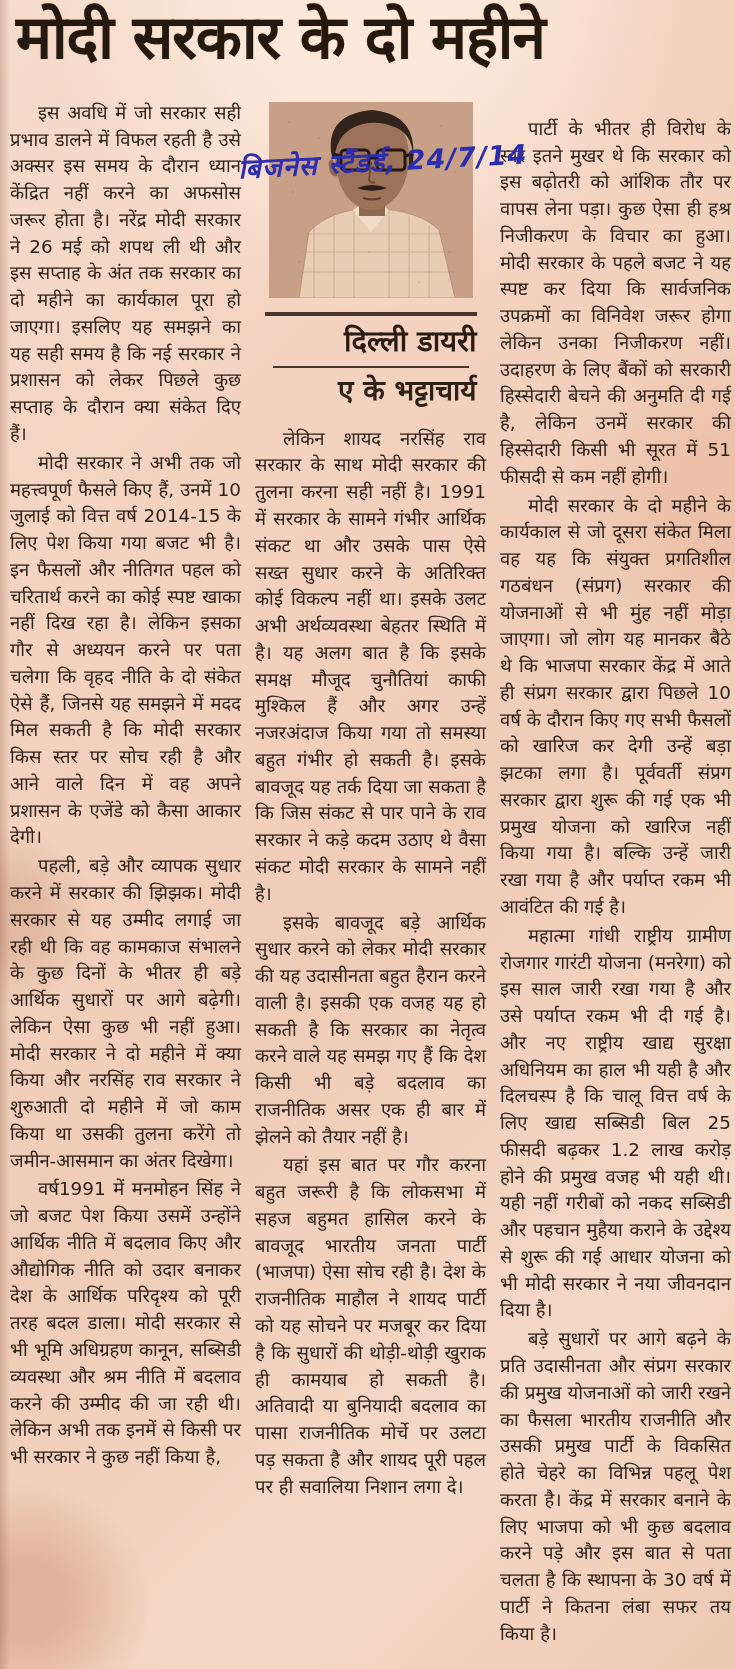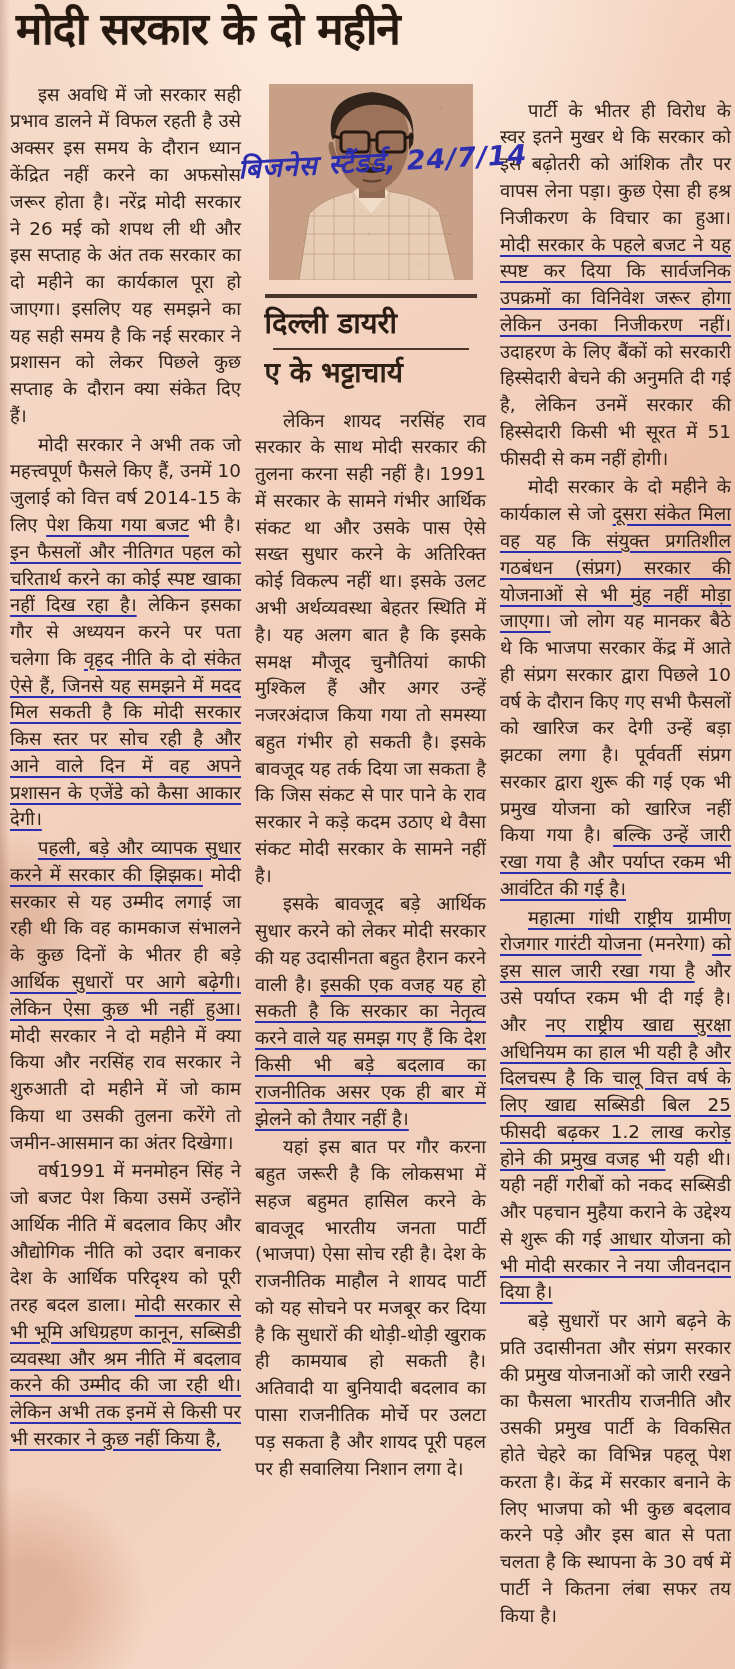--- a/index.html
+++ b/index.html
@@ -12,21 +12,21 @@
     background:
       radial-gradient(circle at 4% 96%, rgba(196,120,90,.35) 0 40px, rgba(196,120,90,0) 120px),
       radial-gradient(circle at 1% 55%, rgba(190,130,100,.30) 0 30px, rgba(190,130,100,0) 90px),
       radial-gradient(circle at 99% 30%, rgba(230,170,140,.35) 0 60px, rgba(230,170,140,0) 160px),
       radial-gradient(circle at 50% 0%, rgba(255,236,222,.8) 0 120px, rgba(255,236,222,0) 320px),
       linear-gradient(135deg,#f6dccb 0%,#f3d2bf 30%,#efccb8 55%,#f4d8c6 80%,#eec9b4 100%);
   }
   .headline{
     padding:4px 10px 0 16px;
     font-weight:bold;
-    font-size:44px;
+    font-size:60px;
     line-height:1.13;
     letter-spacing:-1px;
     color:#25190f;
     text-shadow:0 0 1px rgba(40,20,10,.4);
   }
   .annotation{
     position:absolute;top:142px;left:238px;
     font-size:27px;font-style:italic;font-weight:bold;
     transform:rotate(-3deg);
     letter-spacing:1px;
@@ -41,29 +41,28 @@
     width:231px;flex:0 0 231px;
     font-size:18.4px;line-height:1.455;
     text-align:justify;
     color:#2f221a;
   }
   .col-right{padding-top:16px;}
   .para{margin:0 0 2px 0;}
   .para.ind{text-indent:28px;}
   .lead{font-weight:bold;}
   .u{
-    text-decoration:underline;
     text-decoration-thickness:2px;
     text-underline-offset:4px;
   }
   .photo-box{
     width:204px;margin:2px auto 0 auto;
   }
   .photo-frame{display:block;}
-  .kicker-block{width:212px;margin:14px auto;text-align:left;}
+  .kicker-block{width:212px;margin:14px auto;text-align:right;}
   .rule-thick{border:none;border-top:4px solid #4a362a;margin:2px 0 4px 0;}
   .rule-thin{border:none;border-top:2px solid #4a362a;margin:4px 8px 3px 8px;}
   .kicker{font-size:29px;font-weight:bold;color:#2a1c12;margin:0;}
   .byline{font-size:28px;font-weight:bold;color:#2f2115;margin:2px 0 14px 0;}
   .crease{
     position:absolute;left:0;top:0;width:10px;height:100%;
     background:linear-gradient(90deg,rgba(120,70,50,.25),rgba(120,70,50,0));
   }
 </style>
 <style>.u{text-decoration-color:#2d2db0;}</style></head>

